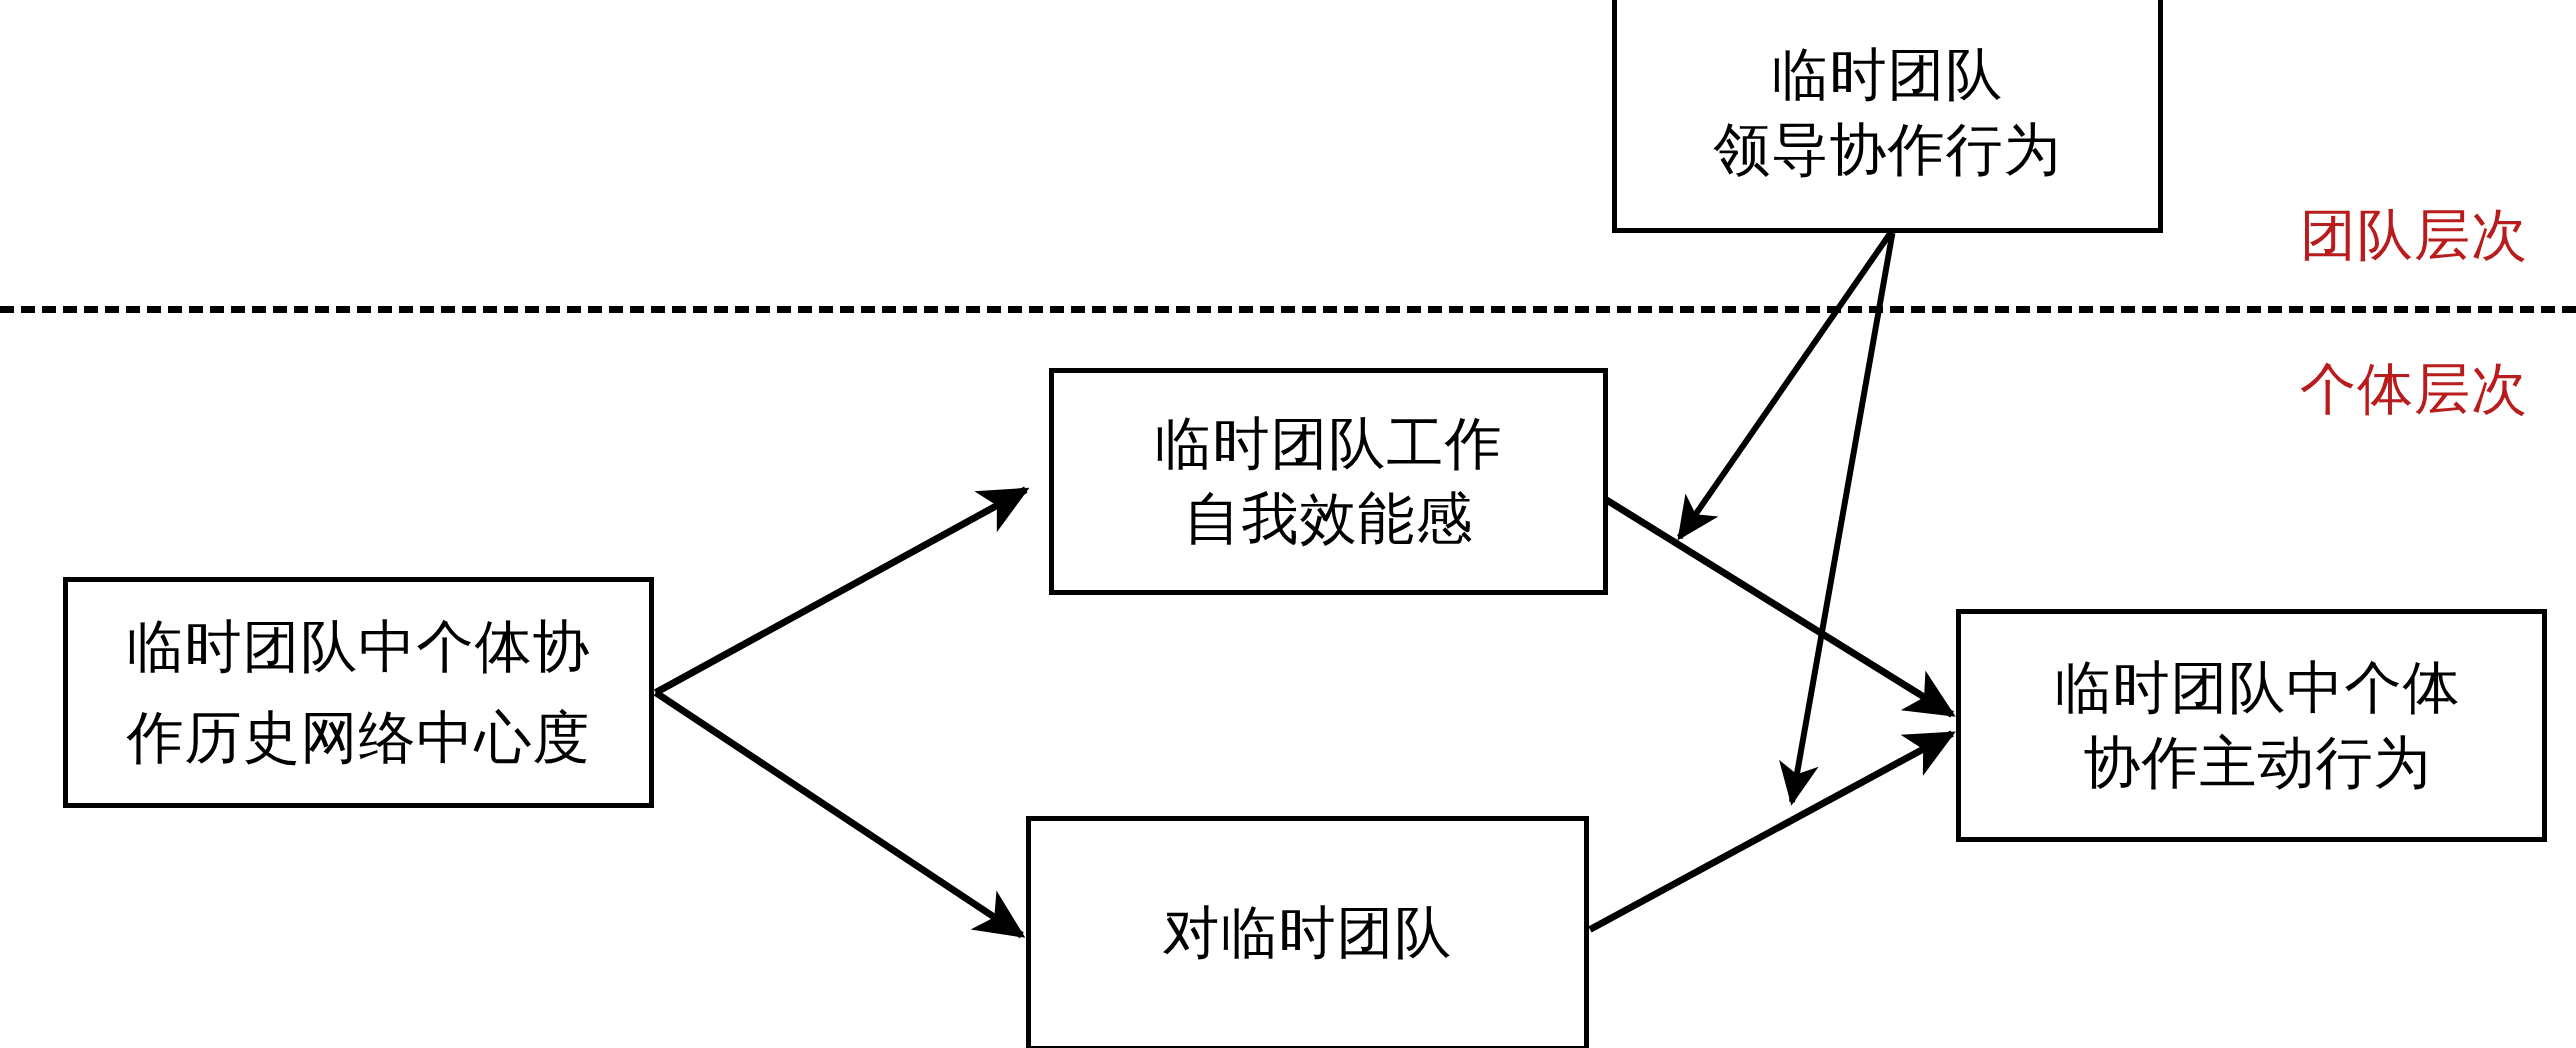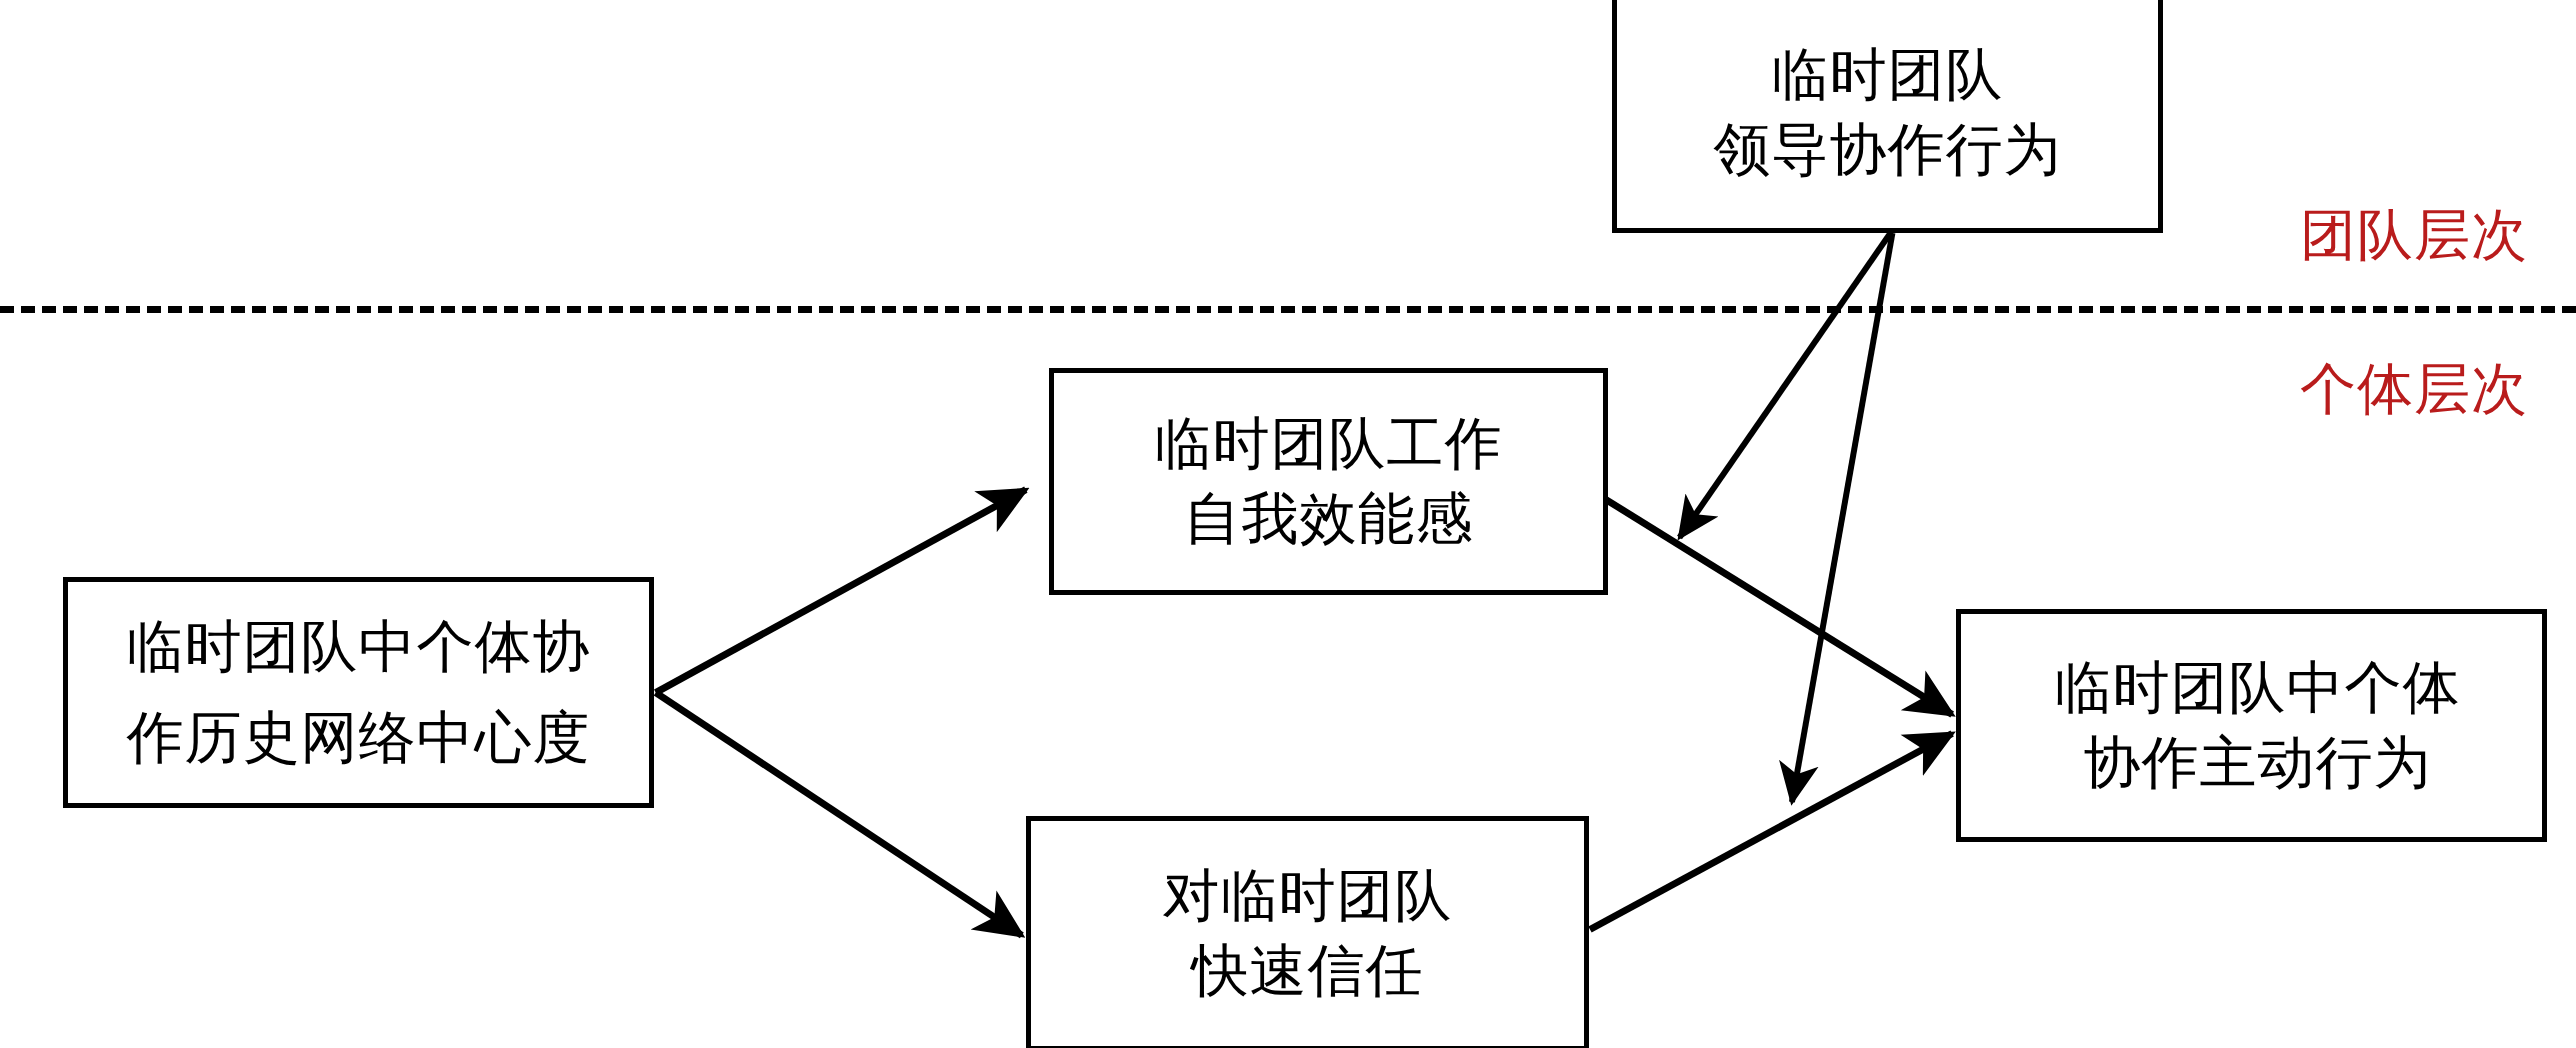--- a/index.html
+++ b/index.html
@@ -115,21 +115,20 @@
     <span class="line">作历史网络中心度</span>
   </div>
 
   <div id="node-efficacy" class="node">
     <span class="line">临时团队工作</span>
     <span class="line">自我效能感</span>
   </div>
 
   <div id="node-trust" class="node">
     <span class="line">对临时团队</span>
-    <span class="line">快速信任</span>
   </div>
 
   <div id="node-outcome" class="node">
     <span class="line">临时团队中个体</span>
     <span class="line">协作主动行为</span>
   </div>
 
 </div>
 
 

